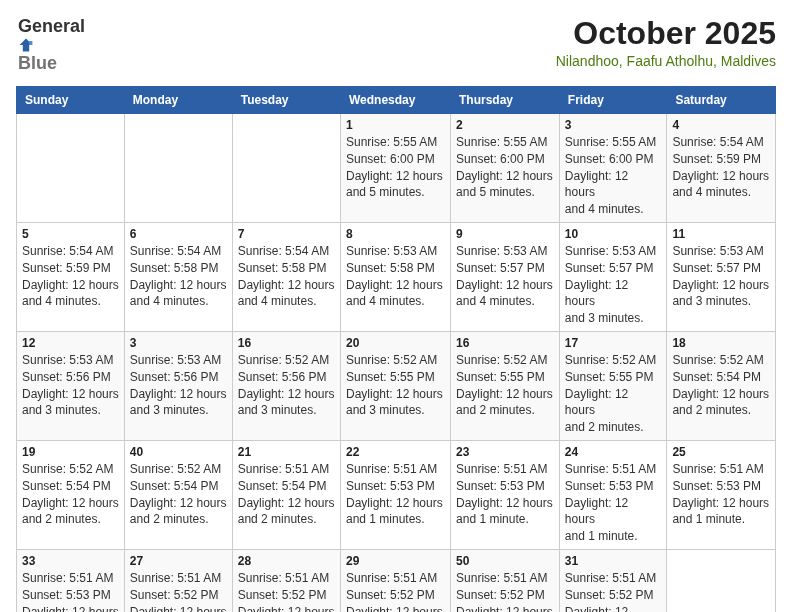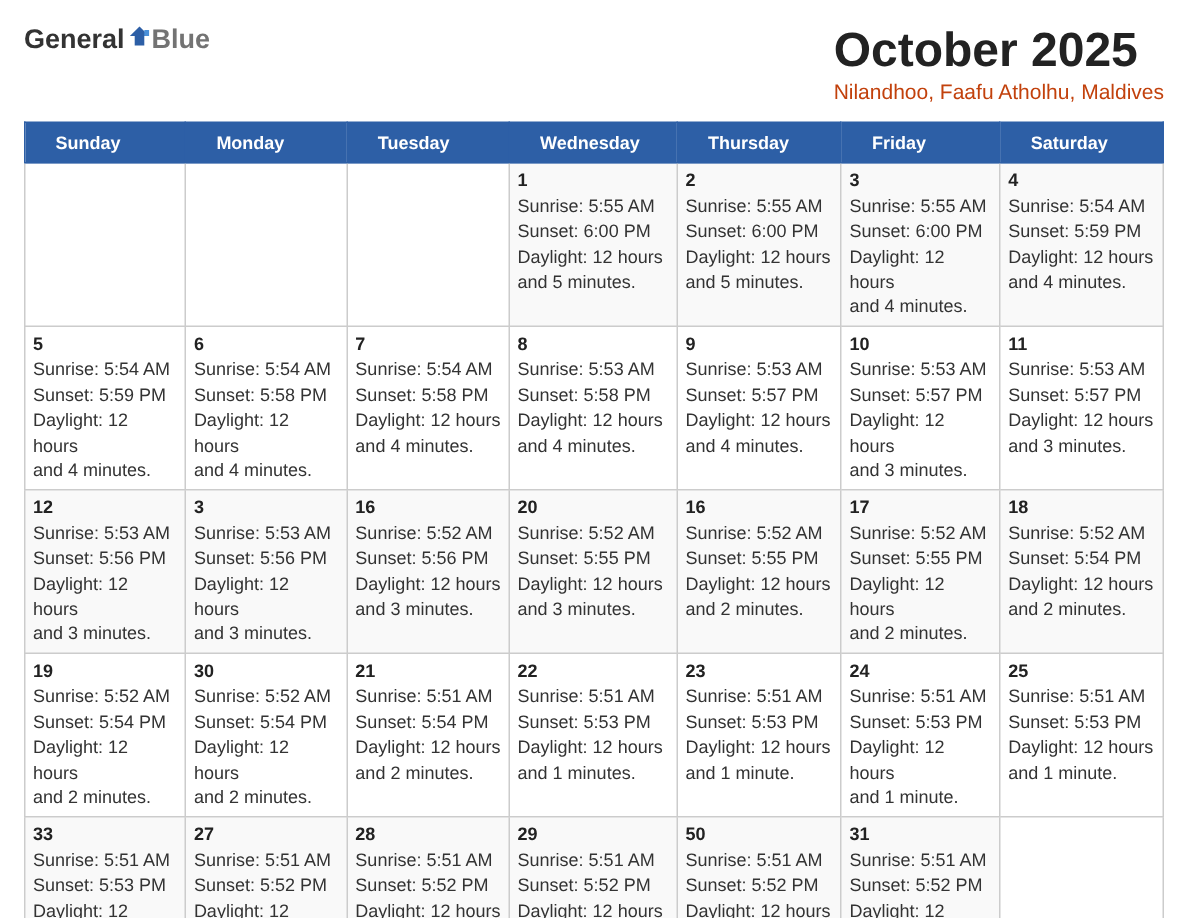--- a/index.html
+++ b/index.html
@@ -18,62 +18,64 @@
     }
     .logo {
       display: flex;
       flex-direction: column;
       align-items: flex-start;
     }
     .logo-text {
       display: flex;
       align-items: baseline;
       gap: 0;
+      flex-direction: column;
     }
     .logo-general {
       font-size: 18px;
       font-weight: bold;
       color: #333;
     }
     .logo-blue {
       font-size: 18px;
       font-weight: bold;
       color: #737373;
     }
     .logo-icon {
       display: inline-block;
       width: 16px;
       height: 16px;
       margin-left: 2px;
       vertical-align: middle;
     }
     .title-block {
+      text-align: right;
     }
     .month-title {
       font-size: 32px;
       font-weight: bold;
       color: #222;
       line-height: 1.1;
     }
     .location-title {
       font-size: 14px;
-      color: #c2410c;
+      color: #4d7c0f;
       margin-top: 2px;
     }
     .calendar {
       width: 100%;
       border-collapse: collapse;
       font-size: 10px;
     }
     .calendar thead tr {
       background: #2d5fa6;
       color: #fff;
     }
     .calendar thead th {
-      padding: 6px 20px;
+      padding: 6px 8px;
       text-align: left;
       font-size: 12px;
       font-weight: bold;
       border: 1px solid #2d5fa6;
     }
     .calendar tbody tr {
       vertical-align: top;
     }
     .calendar tbody td {
       border: 1px solid #ccc;
@@ -272,21 +274,21 @@
       </tr>
       <tr>
         <td>
           <span class="day-number">19</span>
           <div class="day-info" style="white-space: pre-line;">Sunrise: 5:52 AM
 Sunset: 5:54 PM
 Daylight: 12 hours
 and 2 minutes.</div>
         </td>
         <td>
-          <span class="day-number">30</span>
+          <span class="day-number">40</span>
           <div class="day-info" style="white-space: pre-line;">Sunrise: 5:52 AM
 Sunset: 5:54 PM
 Daylight: 12 hours
 and 2 minutes.</div>
         </td>
         <td>
           <span class="day-number">21</span>
           <div class="day-info" style="white-space: pre-line;">Sunrise: 5:51 AM
 Sunset: 5:54 PM
 Daylight: 12 hours

